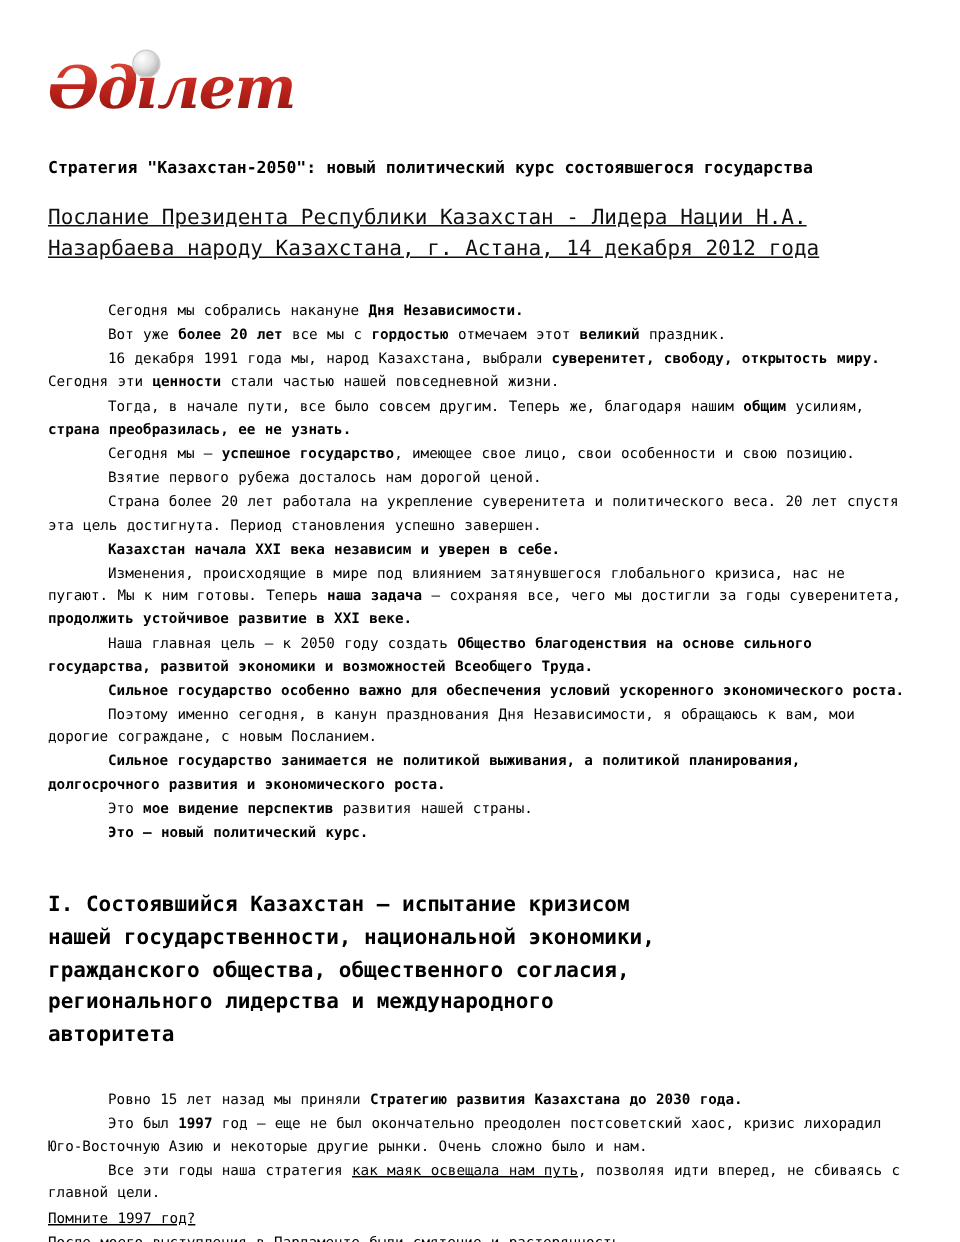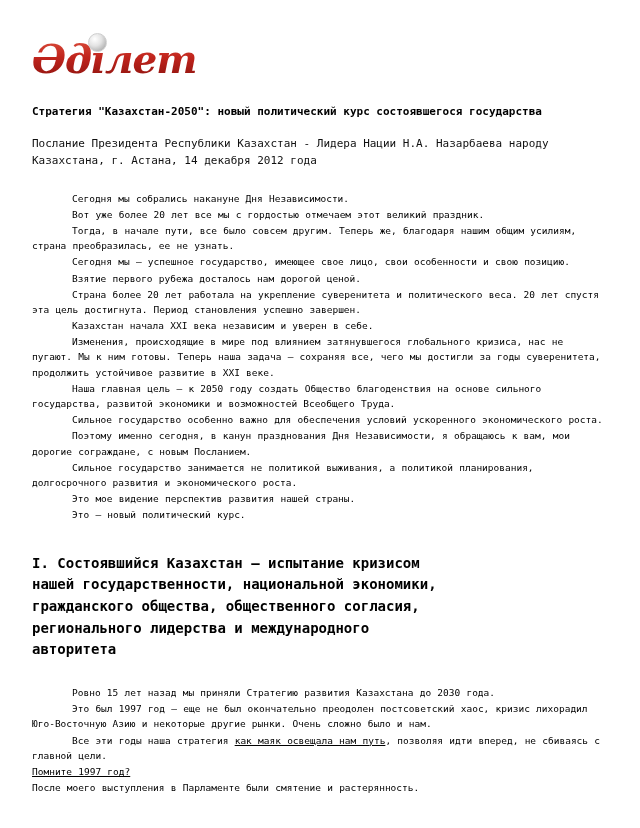--- a/index.html
+++ b/index.html
@@ -75,24 +75,25 @@
   
   h1.doc-title {
     font-family: "DejaVu Sans Mono", "Liberation Mono", monospace;
     font-size: 11px;
     font-weight: 700;
     line-height: 1.5;
     margin: 0 0 14px 0;
     letter-spacing: 0px;
   }
   .doc-subtitle {
-    font-size: 11px;
+    font-size: 14px;
     line-height: 1.55;
     margin: 0 0 22px 0;
     color: #101010;
+    text-decoration: underline;
   }
   .salutation {
     font-size: 10px;
     font-weight: 700;
     line-height: 1.5;
     margin: 0 0 22px 0;
   }
   .salutation div { white-space: nowrap; }
 
   h2.section-title {
@@ -106,21 +107,21 @@
   
   .body-text p {
     font-size: 9.5px;
     line-height: 1.60;
     margin: 0 0 1px 0;
     text-indent: 40px;
     text-align: left;
     word-spacing: 0.5px;
   }
   .body-text p.no-indent { text-indent: 0; }
-  .body-text b { font-weight: 400; }
+  .body-text b { font-weight: 700; }
   .body-text u { text-decoration: underline; }
 </style>
 </head>
 <body>
 
 <div class="page">
 
   <div class="logo-block">
     <a class="logo logo-fallback" href="#">
       <span>Әділет</span>
@@ -129,20 +130,21 @@
   </div>
 
   <h1 class="doc-title">Стратегия "Казахстан-2050": новый политический курс состоявшегося государства</h1>
 
   <div class="doc-subtitle">Послание Президента Республики Казахстан - Лидера Нации Н.А. Назарбаева народу Казахстана, г. Астана, 14 декабря 2012 года</div>
 
 
   <div class="body-text" id="intro-body">
       <p><span>Сегодня мы собрались накануне </span><b>Дня Независимости.</b></p>
       <p><span>Вот уже </span><b>более 20 лет</b><span> все мы с </span><b>гордостью</b><span> отмечаем этот </span><b>великий</b><span> праздник.</span></p>
+      <p><span>16 декабря 1991 года мы, народ Казахстана, выбрали </span><b>суверенитет, свободу, открытость миру.</b><span> Сегодня эти </span><b>ценности</b><span> стали частью нашей повседневной жизни.</span></p>
       <p><span>Тогда, в начале пути, все было совсем другим. Теперь же, благодаря нашим </span><b>общим</b><span> усилиям, </span><b>страна преобразилась, ее не узнать.</b></p>
       <p><span>Сегодня мы – </span><b>успешное государство</b><span>, имеющее свое лицо, свои особенности и свою позицию.</span></p>
       <p><span>Взятие первого рубежа досталось нам дорогой ценой.</span></p>
       <p><span>Страна более 20 лет работала на укрепление суверенитета и политического веса. 20 лет спустя эта цель достигнута. Период становления успешно завершен.</span></p>
       <p><b>Казахстан начала XXI века независим и уверен в себе.</b></p>
       <p><span>Изменения, происходящие в мире под влиянием затянувшегося глобального кризиса, нас не пугают. Мы к ним готовы. Теперь </span><b>наша задача</b><span> – сохраняя все, чего мы достигли за годы суверенитета, </span><b>продолжить устойчивое развитие в XXI веке.</b></p>
       <p><span>Наша главная цель – к 2050 году создать </span><b>Общество благоденствия на основе сильного государства, развитой экономики и возможностей Всеобщего Труда.</b></p>
       <p><b>Сильное государство особенно важно для обеспечения условий ускоренного экономического роста.</b></p>
       <p><span>Поэтому именно сегодня, в канун празднования Дня Независимости, я обращаюсь к вам, мои дорогие сограждане, с новым Посланием.</span></p>
       <p><b>Сильное государство занимается не </b><b>политикой выживания</b><b>, а </b><b>политикой планирования, долгосрочного развития и экономического роста.</b></p>

